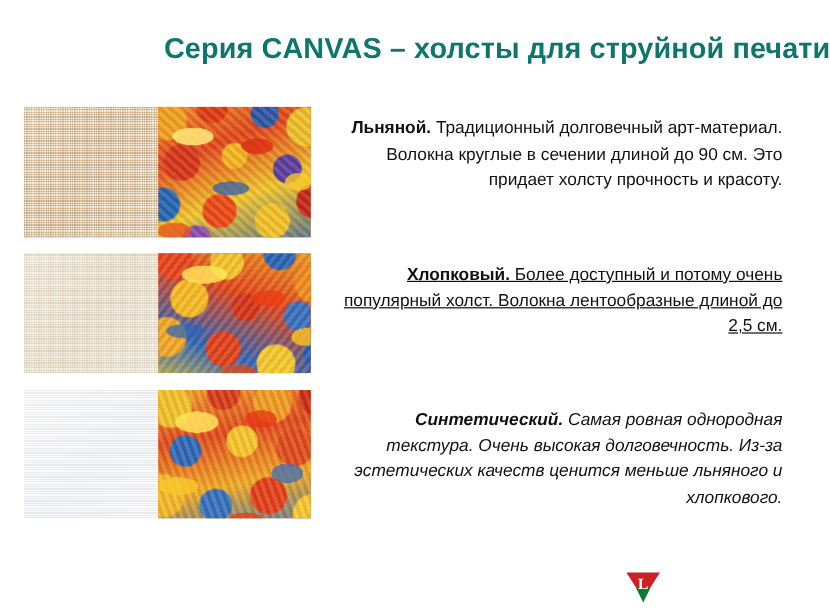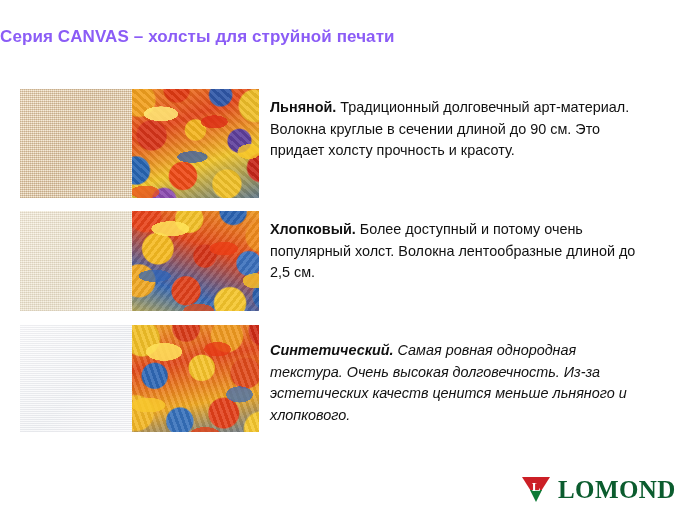--- a/index.html
+++ b/index.html
@@ -16,25 +16,25 @@
     font-family: "Liberation Sans", sans-serif;
     background: #ffffff;
   }
 
   
   .slide-title {
     position: absolute;
     left: 0;
     right: 0;
     top: 27px;
-    text-align: left;
+    text-align: right;
     font-family: "Liberation Sans", sans-serif;
-    font-size: 17px;
+    font-size: 24px;
     font-weight: bold;
-    color: #8b5cf6;
+    color: #0f766e;
     letter-spacing: 0.1px;
     white-space: nowrap;
   }
 
   
   .row {
     position: absolute;
     left: 20px;
     width: 239px;
   }
@@ -176,30 +176,30 @@
       radial-gradient(ellipse 14% 9% at 64% 28%, rgba(230,55,20,0.76) 0 60%, transparent 61%),
       radial-gradient(ellipse 18% 9% at 20% 70%, rgba(248,200,45,0.8) 0 60%, transparent 61%),
       radial-gradient(ellipse 14% 10% at 78% 62%, rgba(50,105,190,0.7) 0 60%, transparent 61%),
       radial-gradient(ellipse 16% 9% at 56% 92%, rgba(228,65,22,0.78) 0 60%, transparent 61%),
       repeating-linear-gradient(70deg, rgba(255,255,255,0.12) 0 3px, rgba(0,0,0,0.06) 3px 6px);
   }
 
   
   .desc {
     position: absolute;
-    left: 270px;
+    left: 280px;
     width: 372px;
     font-family: "Liberation Sans", sans-serif;
     font-size: 14.4px;
     line-height: 21.5px;
     color: #111111;
-    text-align: left;
+    text-align: right;
   }
   .desc-1 { top: 97px; }
-  .desc-2 { top: 219px; }
+  .desc-2 { top: 219px; text-decoration: underline; }
   .desc-3 { top: 340px; font-style: italic; }
   .desc b { font-weight: bold; }
 
   
   .logo {
     position: absolute;
     left: 521px;
     top: 474px;
     display: flex;
     align-items: center;
@@ -260,14 +260,13 @@
 </div>
 
 <div class="logo">
   <div class="logo-mark">
     <svg width="30" height="28" viewBox="0 0 30 28" xmlns="http://www.w3.org/2000/svg">
       <polygon points="1,2 29,2 15,24" fill="#cc1f26"></polygon>
       <polygon points="9,15 21,15 15,27" fill="#0b7a34"></polygon>
       <text x="15" y="16" font-family="Liberation Serif, serif" font-size="13" font-weight="bold" fill="#ffffff" text-anchor="middle">L</text>
     </svg>
   </div>
-  <div class="logo-word">LOMOND</div>
 </div>
 
 </body></html>

